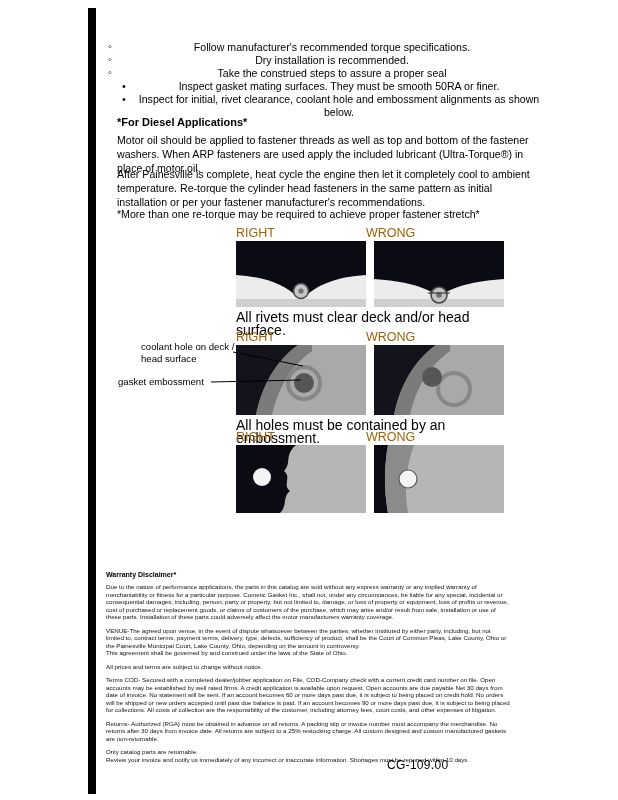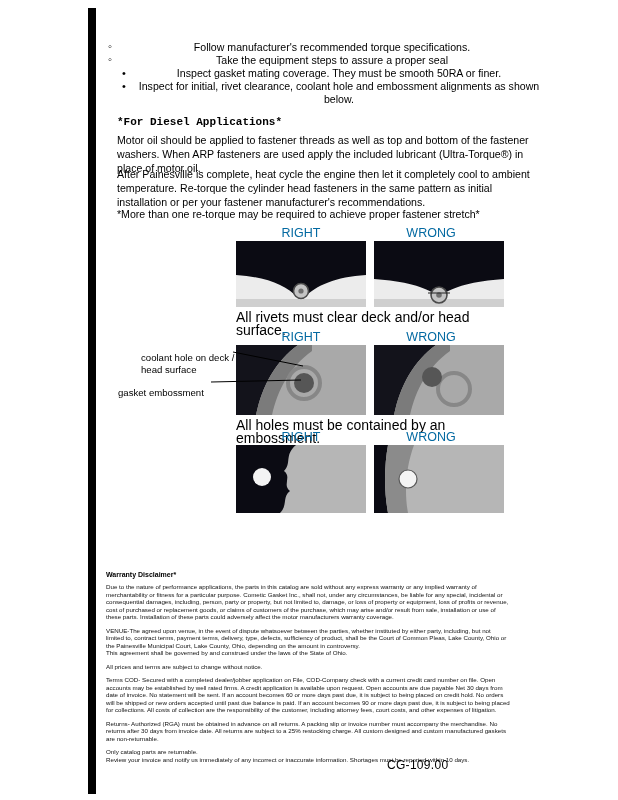--- a/index.html
+++ b/index.html
@@ -19,60 +19,61 @@
     font-size: 13.5px; font-weight: bold;
     border-bottom: 1.6px solid #000; padding-bottom: 3px;
   }
 
   .tips { position: absolute; left: 108px; top: 41px; list-style: none; font-size: 10.6px; width: 436px; text-align: center; }
   .tips li { line-height: 13px; position: relative; padding-left: 12px; }
   .tips li::before { content: "\25E6"; position: absolute; left: 0; top: -1px; font-size: 11px; }
   .tips li.sub { margin-left: 14px; }
   .tips li.sub::before { content: "\2022"; top: 0; }
 
-  .diesel-h { position: absolute; left: 117px; top: 116px; font-size: 11px; font-weight: bold; font-family: Liberation Mono, monospace; }
+  .diesel-h { position: absolute; left: 117px; top: 116px; font-size: 11px; font-weight: bold; }
   .para { position: absolute; left: 117px; width: 416px; font-size: 10.6px; line-height: 14px; }
   .p1 { top: 133px; }
   .p2 { top: 167px; }
   .pnote { top: 207px; }
 
   .diagrams { position: absolute; left: 236px; top: 226px; width: 268px; height: 320px; }
   .drow { position: absolute; left: 0; width: 268px; }
   .drow1 { top: 0; }
   .drow2 { top: 104px; }
   .drow3 { top: 204px; }
   .dlabels { display: flex; }
-  .dlabels span { width: 130px; text-align: center; font-size: 12.5px; color: #0369a1; }
+  .dlabels span { width: 130px; font-size: 12.5px; color: #a16207; }
   .dimgs { display: flex; gap: 8px; margin-top: 1px; }
   .dimg { display: block; width: 130px; }
   .dimg svg { display: block; }
   .dcaption { font-size: 14px; margin-top: 4px; width: 260px; line-height: 12.5px; }
 
-  .callout { position: absolute; font-size: 9.6px; line-height: 11.5px; margin-top: 11px; }
+  .callout { position: absolute; font-size: 9.6px; line-height: 11.5px; }
   .callout-coolant { left: 141px; top: 341px; width: 96px; }
   .callout-emboss { left: 118px; top: 376px; width: 112px; }
   .callout-lines { position: absolute; left: 203px; top: 344px; width: 105px; height: 48px; z-index: 4; }
 
   .disclaimer { position: absolute; left: 106px; top: 571px; width: 404px; }
   .disclaimer h2 { font-size: 7px; font-weight: bold; margin-bottom: 5px; }
   .disclaimer p { font-size: 6.2px; line-height: 7.5px; margin-bottom: 6px; white-space: pre-line; color: #111; }
 
   .footer { position: absolute; left: 387px; top: 758px; font-size: 12px; letter-spacing: 0.3px; }
 </style>
 </head>
 <body>
 
 <div class="page">
   <div class="spine"></div>
 
 
   <ul class="tips">
     <li>Follow manufacturer's recommended torque specifications.</li>
-    <li>Take the equipment steps to assure a proper seal</li>
-    <li class="sub">Inspect gasket mating coverage.  They must be smooth 50RA or finer.</li>
+    <li>Dry installation is recommended.</li>
+    <li>Take the construed steps to assure a proper seal</li>
+    <li class="sub">Inspect gasket mating surfaces.  They must be smooth 50RA or finer.</li>
     <li class="sub">Inspect for initial, rivet clearance, coolant hole and embossment alignments as shown below.</li>
   </ul>
 
   <div class="diesel-h">*For Diesel Applications*</div>
   <p class="para p1">Motor oil should be applied to fastener threads as well as top and bottom of the fastener washers. When ARP fasteners are used apply the included lubricant (Ultra-Torque®) in place of motor oil.</p>
   <p class="para p2">After Painesville is complete, heat cycle the engine then let it completely cool to ambient temperature. Re-torque the cylinder head fasteners in the same pattern as initial installation or per your fastener manufacturer's recommendations.</p>
   <p class="para pnote">*More than one re-torque may be required to achieve proper fastener stretch*</p>
 
   <div class="callout callout-coolant">coolant hole on deck / head surface</div>
   <div class="callout callout-emboss">gasket embossment</div>

